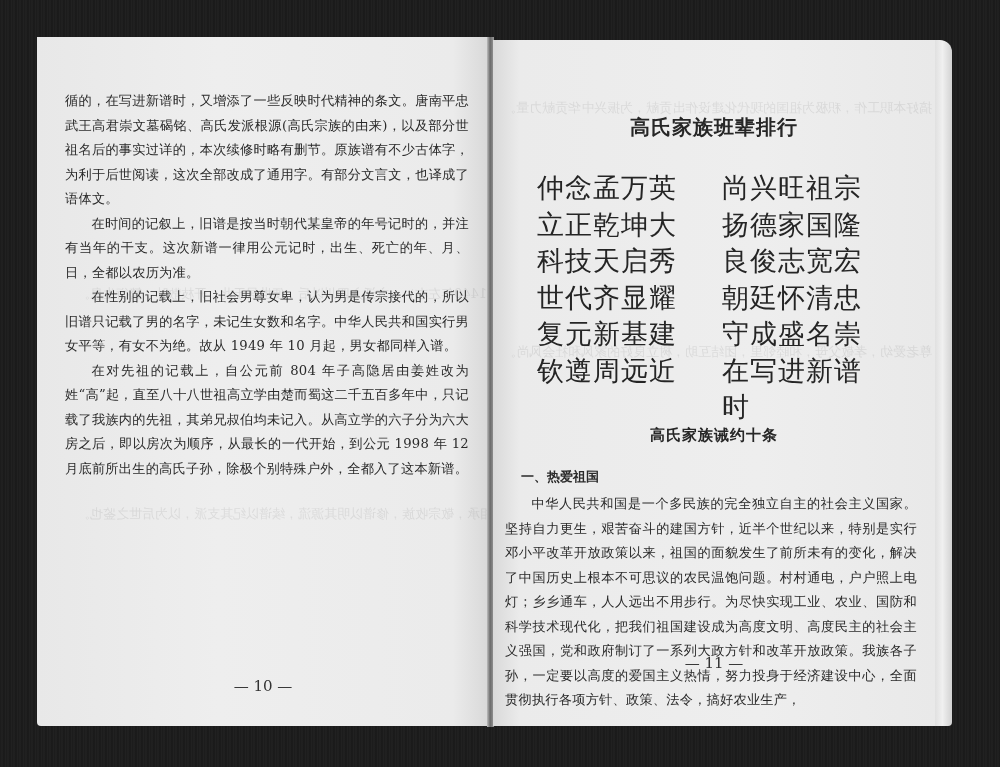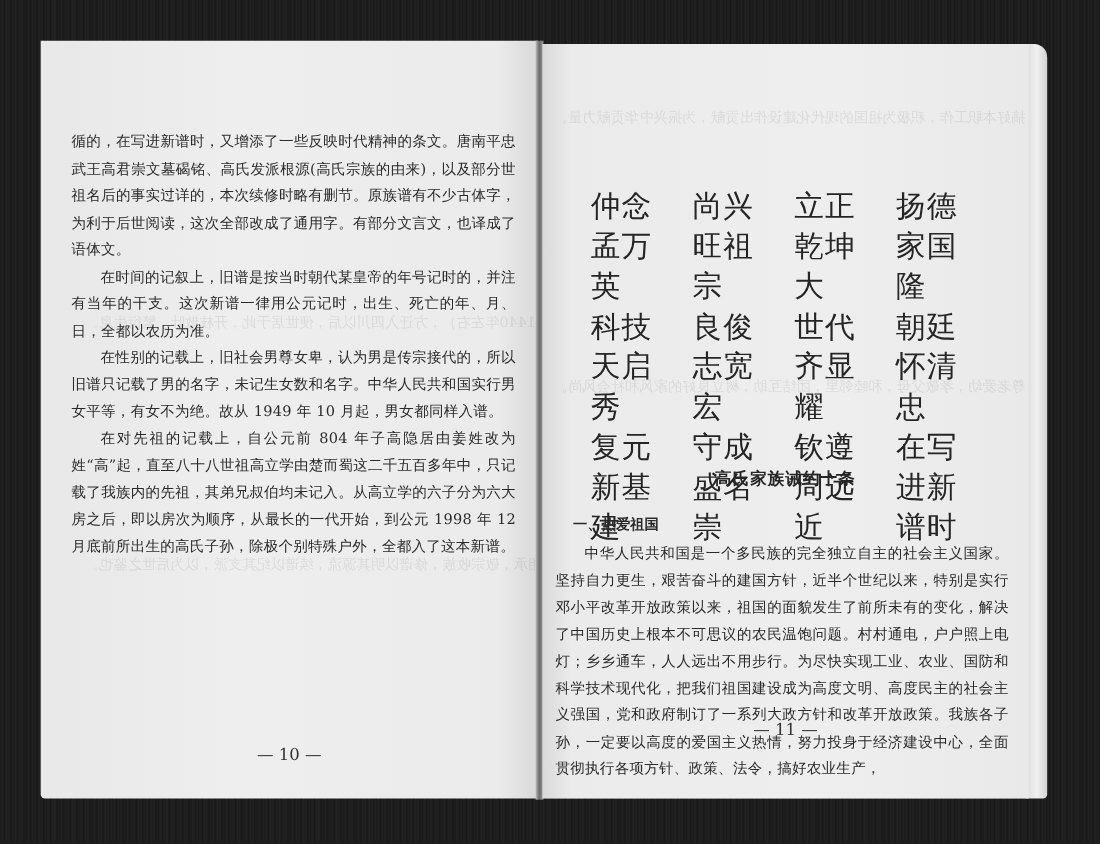--- a/index.html
+++ b/index.html
@@ -30,38 +30,38 @@
     #right-page {
       left: 493px; top: 40px; width: 442px; height: 686px;
       background: linear-gradient(90deg, #d9d9d9 0%, #ebebeb 6%, #eeeeee 60%, #e9e9e9 100%);
     }
     .body-text {
       position: absolute; font-size: 13.2px; line-height: 24.5px;
       text-align: justify; letter-spacing: 0.25px;
     }
     .body-text p { margin: 0; }
     .indent { text-indent: 2em; }
-    #left-text { left: 28px; top: 52px; width: 404px; margin-top: 29px; }
+    #left-text { left: 28px; top: 52px; width: 404px; }
     .page-number {
       position: absolute; font-size: 15px; color: #333; width: 100%; text-align: center;
     }
     #left-page .page-number { top: 640px; left: 0; width: 452px; }
     #right-page .page-number { top: 614px; left: 0; width: 442px; }
     .ghost {
       position: absolute; color: rgba(60,60,60,0.10); font-size: 13px; line-height: 24px;
       transform: scaleX(-1); white-space: nowrap; pointer-events: none;
     }
     .title {
       position: absolute; font-family: "DejaVu Sans", "Liberation Sans", sans-serif;
       font-weight: bold; color: #262626; text-align: center; letter-spacing: 1px;
     }
     #ranking-title { top: 74px; left: 0; width: 442px; font-size: 20px; }
     #ranking-grid {
       position: absolute; left: 44px; top: 130px; width: 340px;
-      display: grid; grid-template-columns: 1fr 1fr 1fr 1fr; column-gap: 30px;
+      display: grid; grid-template-columns: 1fr 1fr; column-gap: 30px;
       font-family: "DejaVu Sans", "Liberation Sans", sans-serif;
       font-size: 27px; line-height: 36.5px; color: #252525; letter-spacing: 1px;
     }
     #rules-title { top: 386px; left: 0; width: 442px; font-size: 15px; }
     #section-heading {
       position: absolute; left: 28px; top: 428px; font-size: 13px; font-weight: bold;
       font-family: "DejaVu Sans", "Liberation Sans", sans-serif; color: #2a2a2a;
     }
     #right-text { left: 12px; top: 452px; width: 412px; }
   </style>
@@ -80,20 +80,21 @@
   <div class="page-number">— 10 —</div>
 </div>
 
 <div id="gutter"></div>
 
 <div id="page-stack"></div>
 
 <div id="right-page" class="page">
   <div class="ghost" style="left:10px; top:56px;">搞好本职工作，积极为祖国的现代化建设作出贡献，为振兴中华贡献力量。</div>
   <div class="ghost" style="left:10px; top:300px;">尊老爱幼，孝敬父母，和睦邻里，团结互助，树立良好的家风和社会风尚。</div>
+  <div class="title" id="ranking-title">高氏家族班辈排行</div>
   <div id="ranking-grid">
     <div>仲念孟万英</div>
     <div>尚兴旺祖宗</div>
     <div>立正乾坤大</div>
     <div>扬德家国隆</div>
     <div>科技天启秀</div>
     <div>良俊志宽宏</div>
     <div>世代齐显耀</div>
     <div>朝廷怀清忠</div>
     <div>复元新基建</div>

